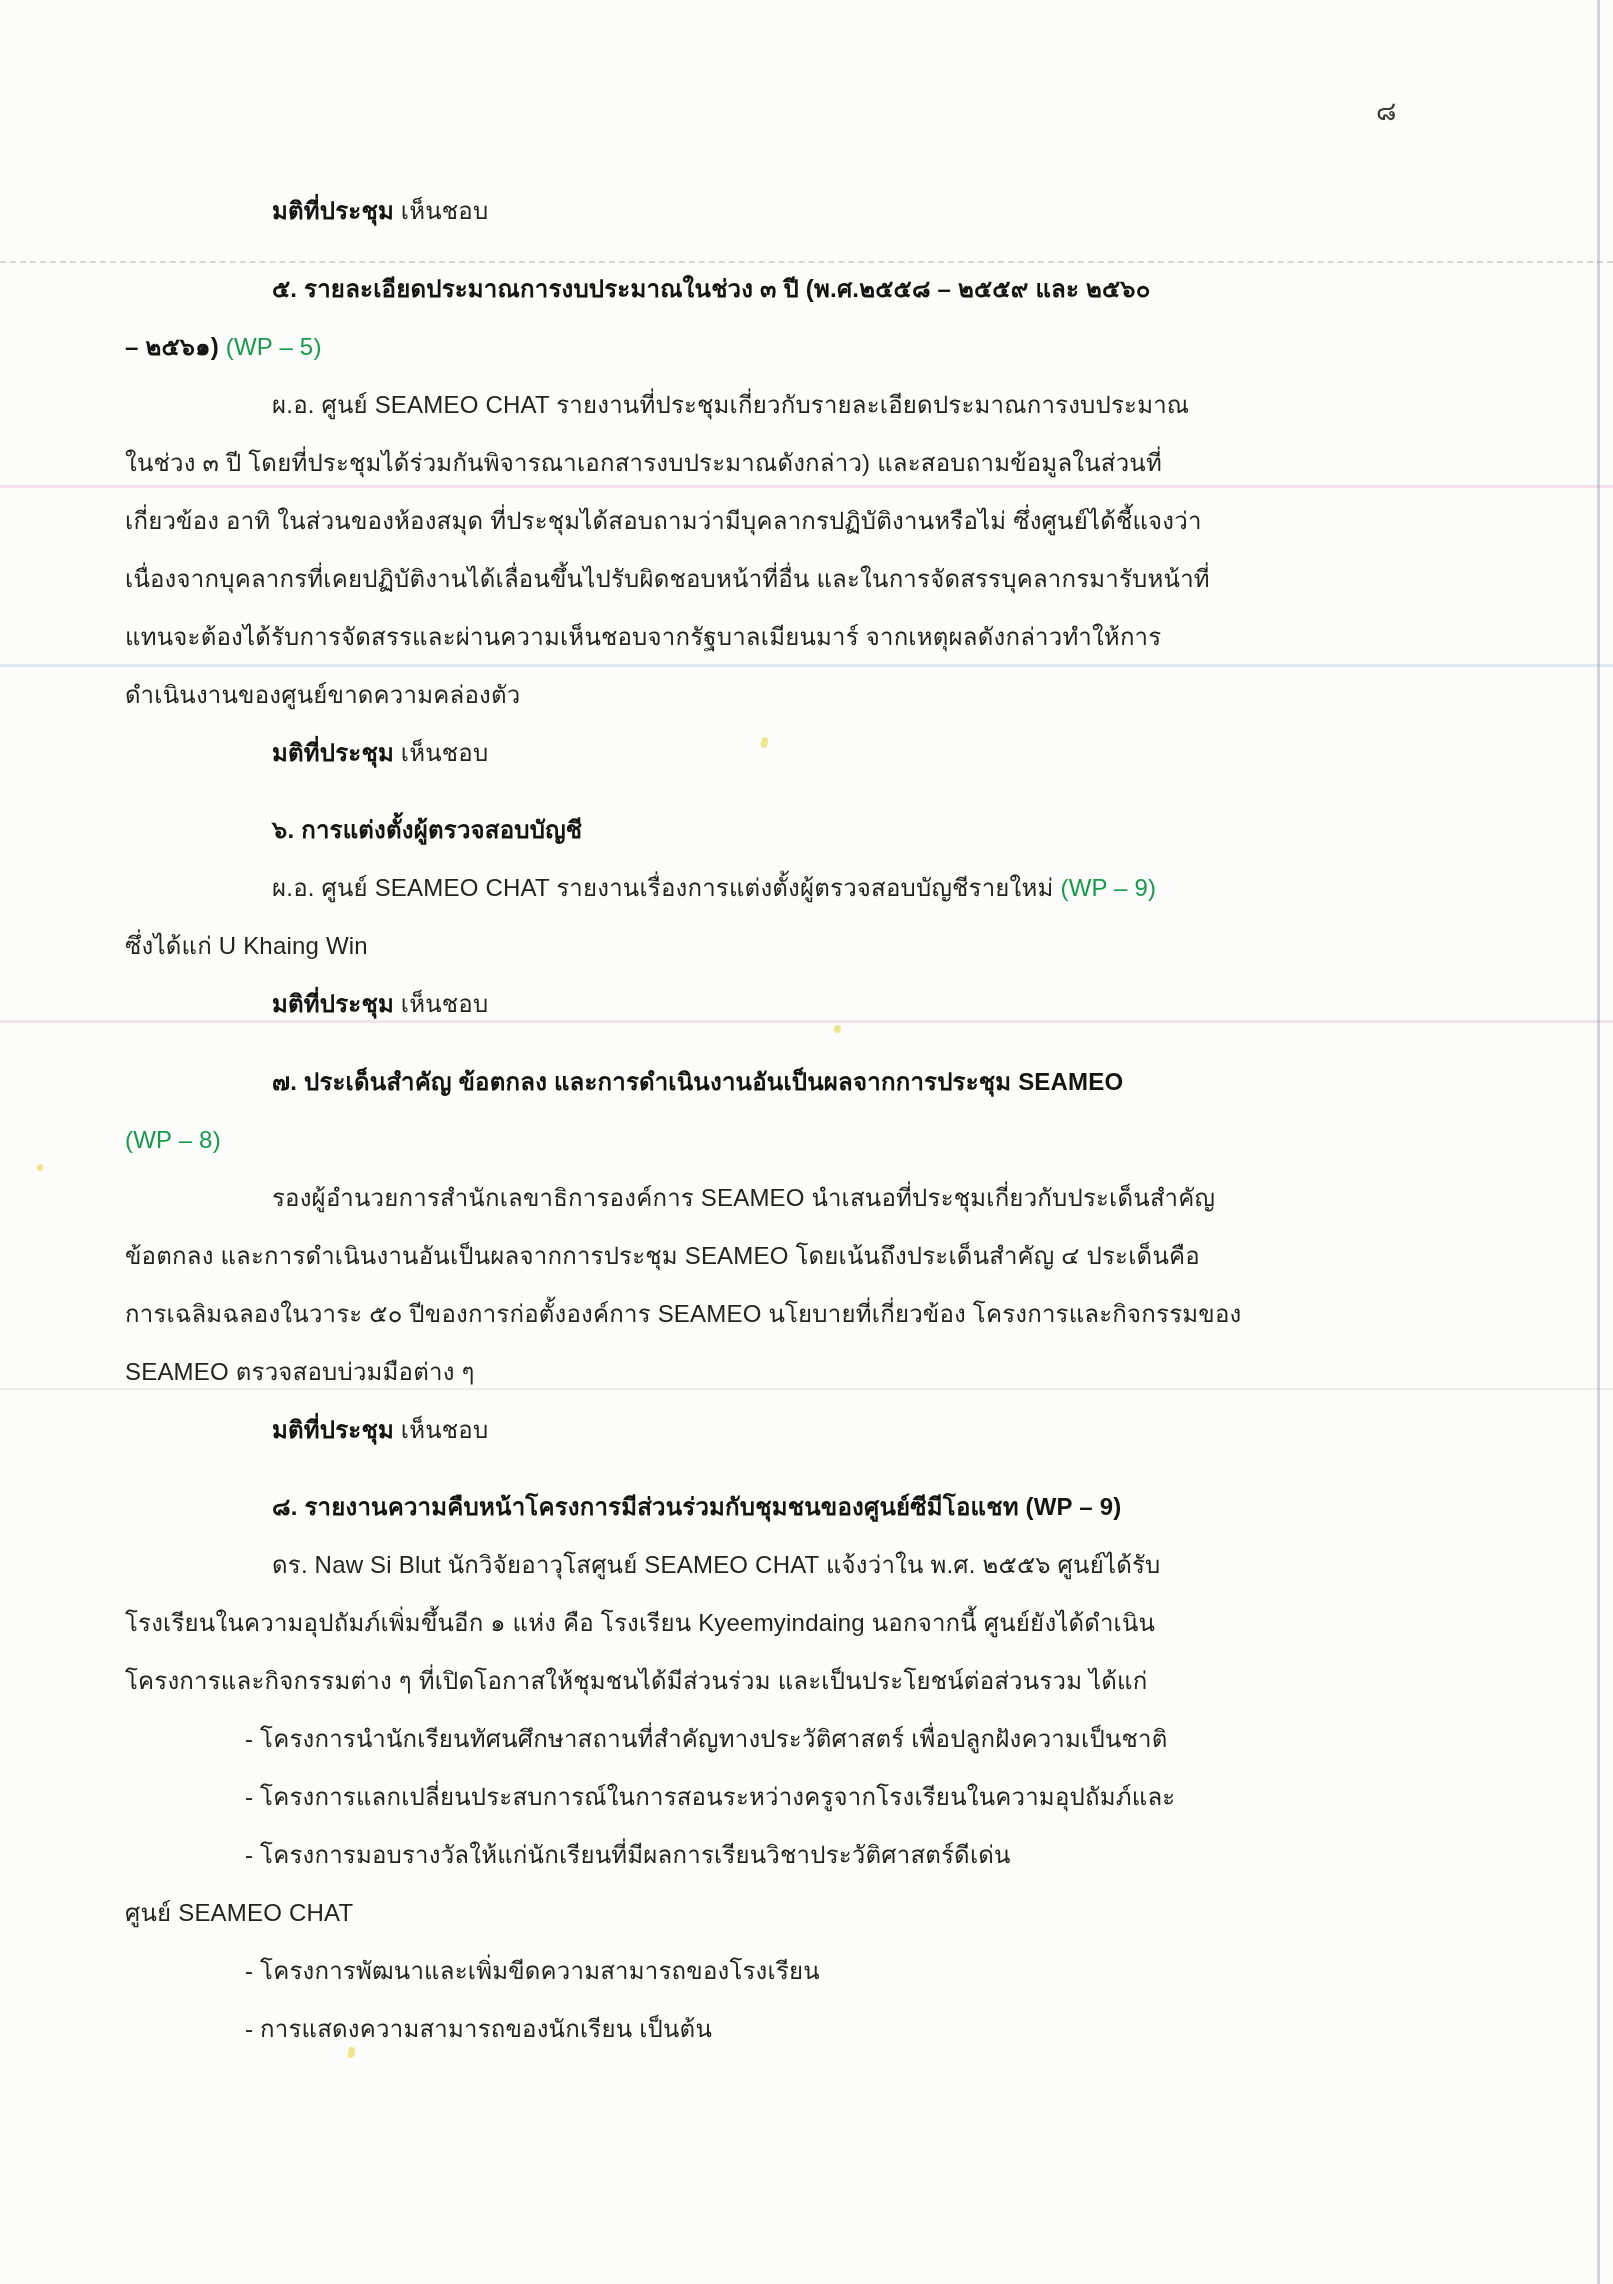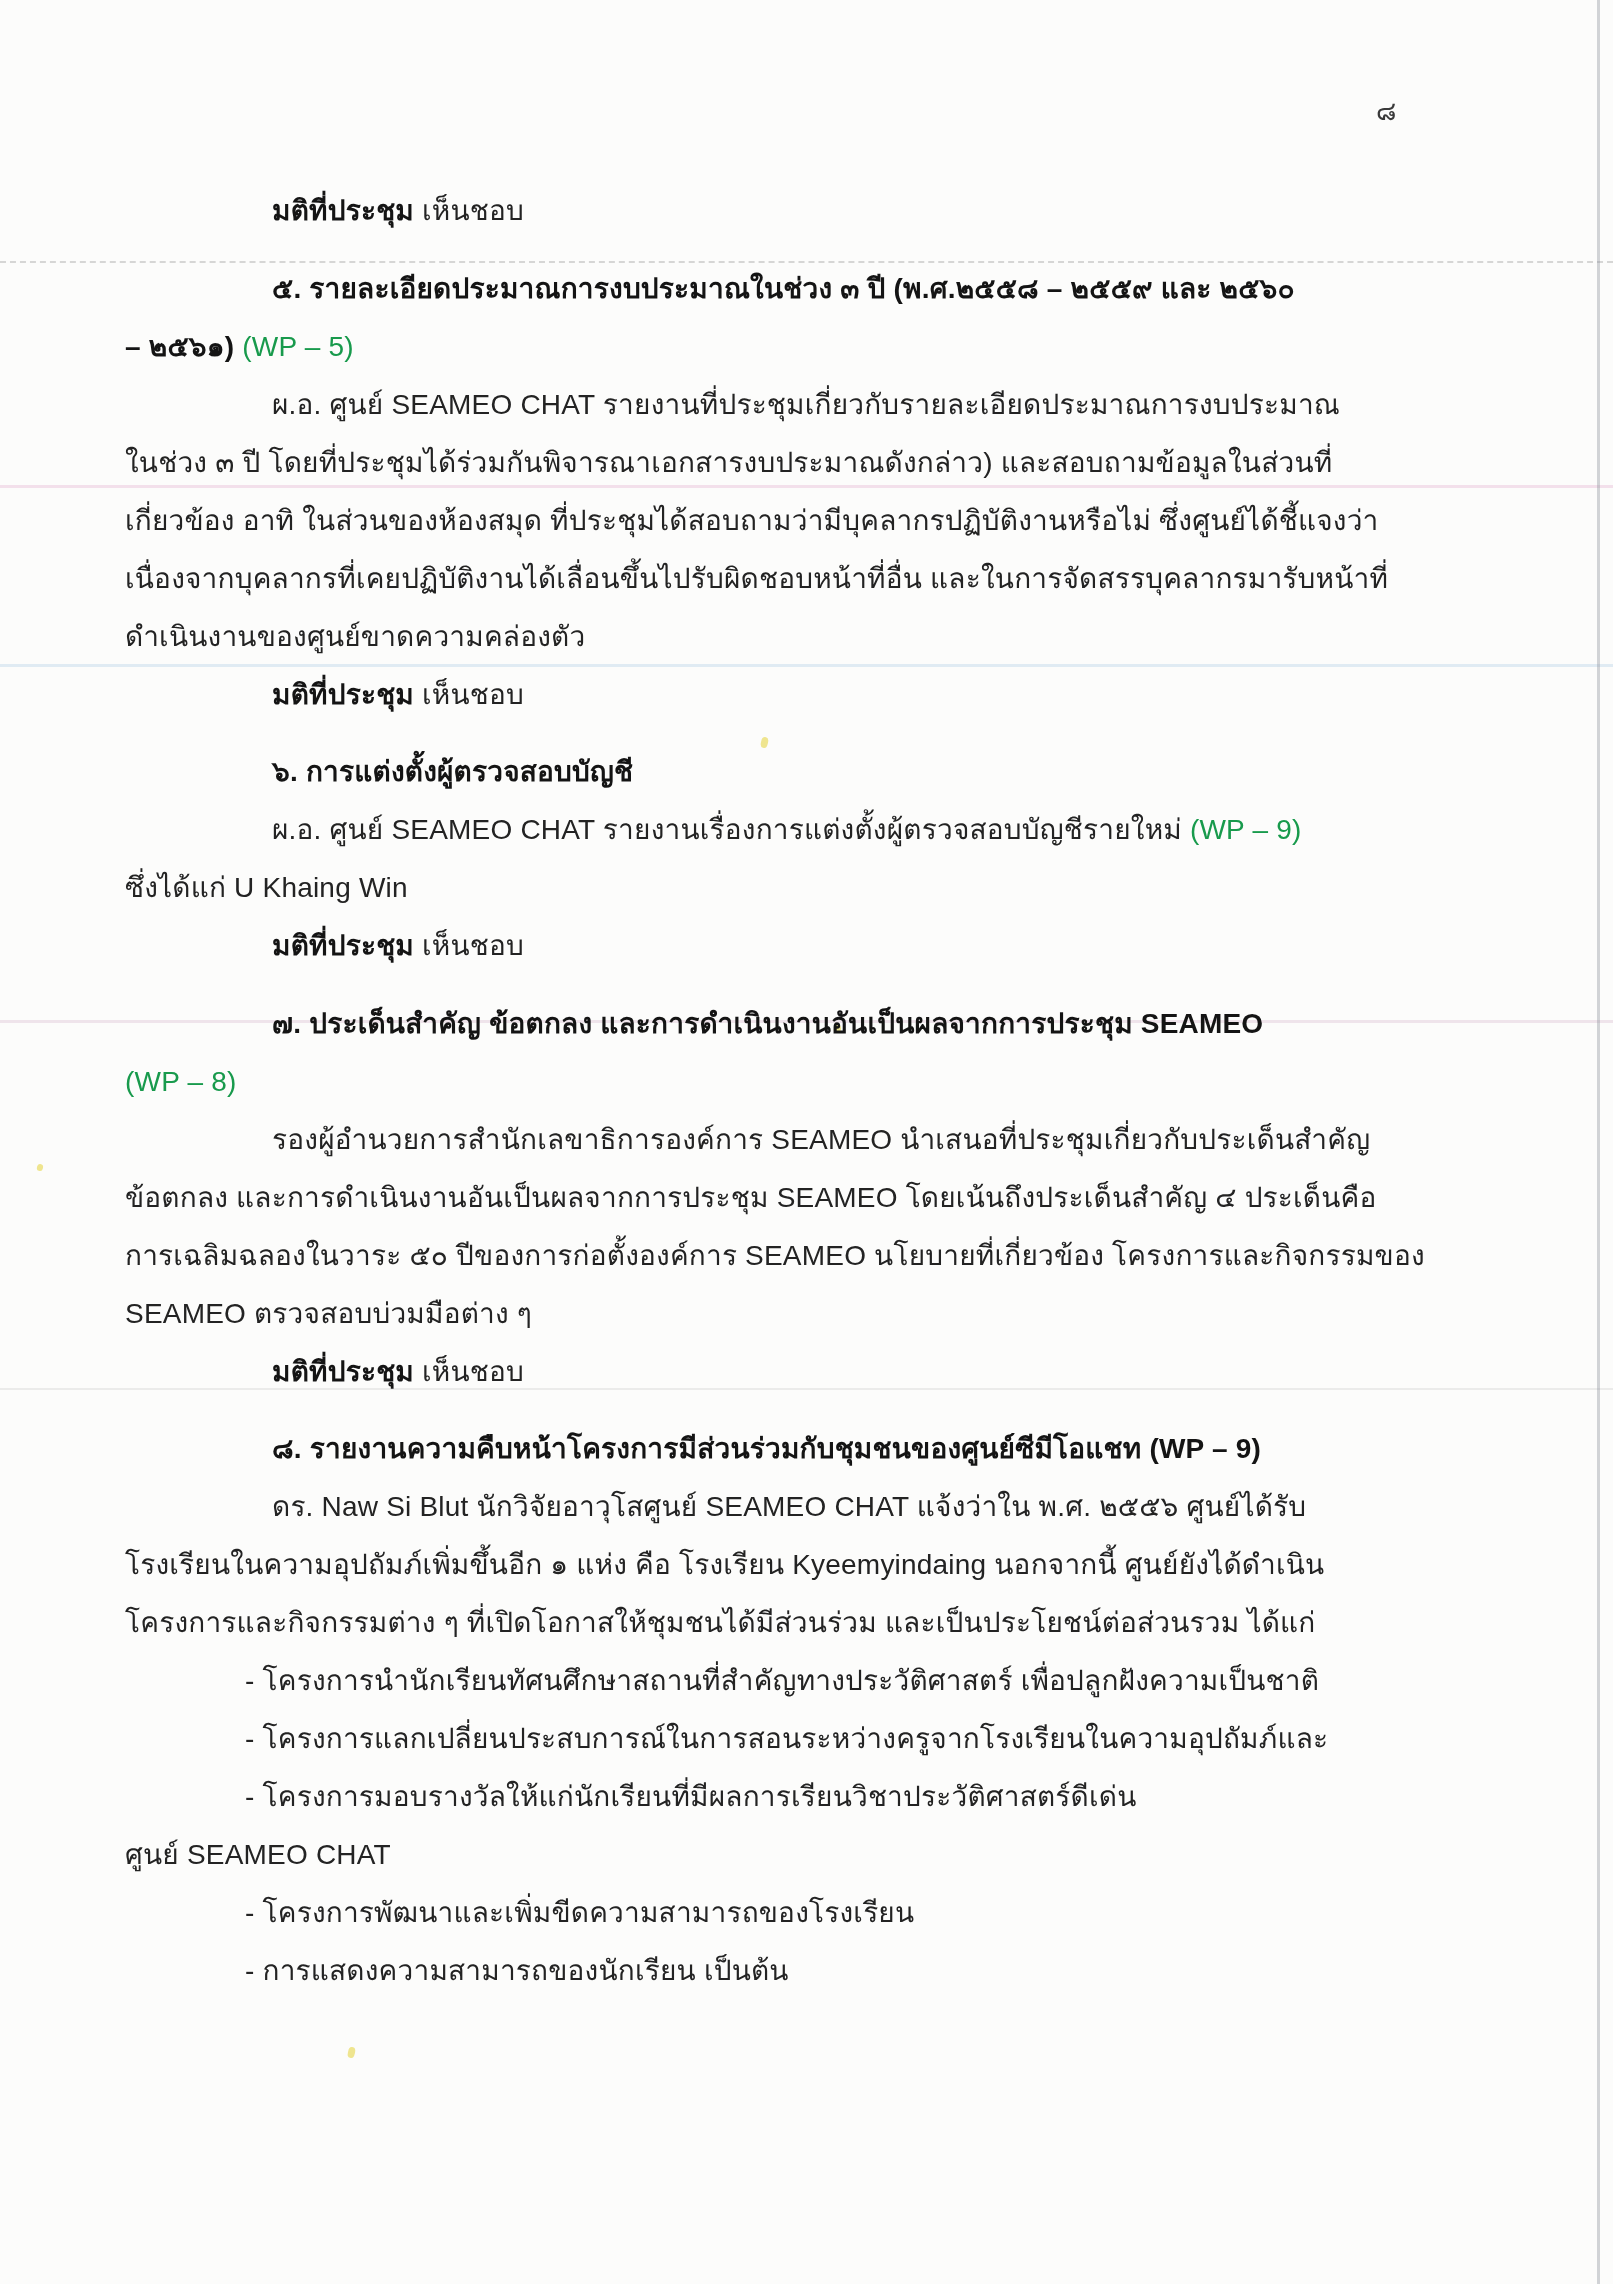--- a/index.html
+++ b/index.html
@@ -15,21 +15,21 @@
   
   .text-block {
     position: absolute;
     left: 125px;
     top: 182px;
     width: 1392px;
   }
   .line {
     height: 58px;
     line-height: 58px;
-    font-size: 28px;
+    font-size: 24px;
     white-space: nowrap;
     letter-spacing: 0.2px;
   }
   .line.sec { margin-top: 19.6px; }     
   .line.ind { padding-left: 147px; }  
   .line.bul { padding-left: 120px; }  
   .seg-b { font-weight: bold; color: #141414; }
   .seg-r { font-weight: normal; color: #232323; }
   .seg-g { font-weight: normal; color: var(--wp-green, #189a4c); }
 
@@ -85,20 +85,21 @@
   <div class="speck sp4"></div>
 
   <div class="text-block" id="text-block">
       <div class="line ind"><span class="seg-b">มติที่ประชุม</span><span class="seg-r"> เห็นชอบ</span></div>
       <div class="line ind sec"><span class="seg-b">๕. รายละเอียดประมาณการงบประมาณในช่วง ๓ ปี (พ.ศ.๒๕๕๘ – ๒๕๕๙ และ ๒๕๖๐</span></div>
       <div class="line "><span class="seg-b">– ๒๕๖๑) </span><span class="seg-g">(WP – 5)</span></div>
       <div class="line ind"><span class="seg-r">ผ.อ. ศูนย์ SEAMEO CHAT รายงานที่ประชุมเกี่ยวกับรายละเอียดประมาณการงบประมาณ</span></div>
       <div class="line "><span class="seg-r">ในช่วง ๓ ปี โดยที่ประชุมได้ร่วมกันพิจารณาเอกสารงบประมาณดังกล่าว) และสอบถามข้อมูลในส่วนที่</span></div>
       <div class="line "><span class="seg-r">เกี่ยวข้อง อาทิ  ในส่วนของห้องสมุด  ที่ประชุมได้สอบถามว่ามีบุคลากรปฏิบัติงานหรือไม่ ซึ่งศูนย์ได้ชี้แจงว่า</span></div>
       <div class="line "><span class="seg-r">เนื่องจากบุคลากรที่เคยปฏิบัติงานได้เลื่อนขึ้นไปรับผิดชอบหน้าที่อื่น และในการจัดสรรบุคลากรมารับหน้าที่</span></div>
+      <div class="line "><span class="seg-r">แทนจะต้องได้รับการจัดสรรและผ่านความเห็นชอบจากรัฐบาลเมียนมาร์ จากเหตุผลดังกล่าวทำให้การ</span></div>
       <div class="line "><span class="seg-r">ดำเนินงานของศูนย์ขาดความคล่องตัว</span></div>
       <div class="line ind"><span class="seg-b">มติที่ประชุม</span><span class="seg-r"> เห็นชอบ</span></div>
       <div class="line ind sec"><span class="seg-b">๖. การแต่งตั้งผู้ตรวจสอบบัญชี</span></div>
       <div class="line ind"><span class="seg-r">ผ.อ. ศูนย์ SEAMEO CHAT รายงานเรื่องการแต่งตั้งผู้ตรวจสอบบัญชีรายใหม่ </span><span class="seg-g">(WP – 9)</span></div>
       <div class="line "><span class="seg-r">ซึ่งได้แก่ U Khaing Win</span></div>
       <div class="line ind"><span class="seg-b">มติที่ประชุม</span><span class="seg-r">  เห็นชอบ</span></div>
       <div class="line ind sec"><span class="seg-b">๗. ประเด็นสำคัญ ข้อตกลง และการดำเนินงานอันเป็นผลจากการประชุม SEAMEO</span></div>
       <div class="line "><span class="seg-g">(WP – 8)</span></div>
       <div class="line ind"><span class="seg-r">รองผู้อำนวยการสำนักเลขาธิการองค์การ SEAMEO นำเสนอที่ประชุมเกี่ยวกับประเด็นสำคัญ</span></div>
       <div class="line "><span class="seg-r">ข้อตกลง และการดำเนินงานอันเป็นผลจากการประชุม SEAMEO โดยเน้นถึงประเด็นสำคัญ ๔ ประเด็นคือ</span></div>

